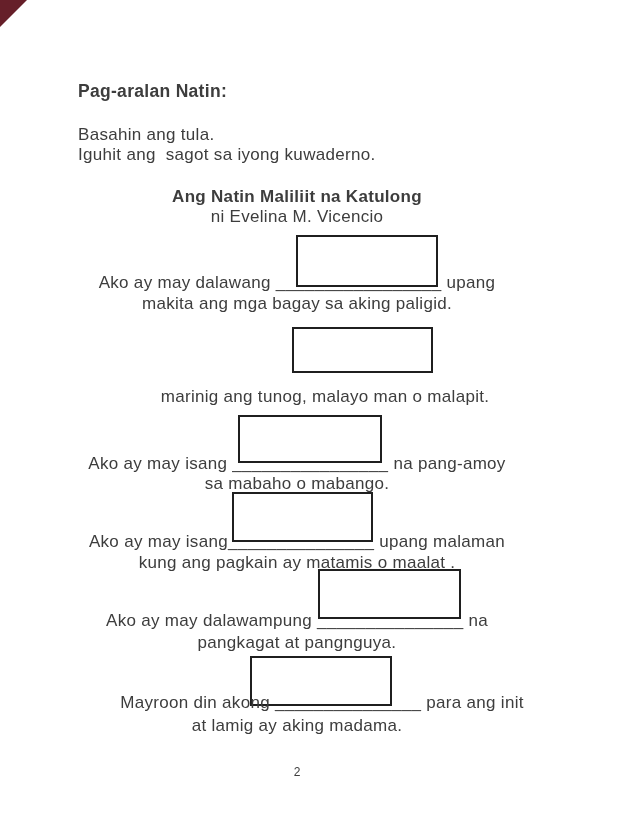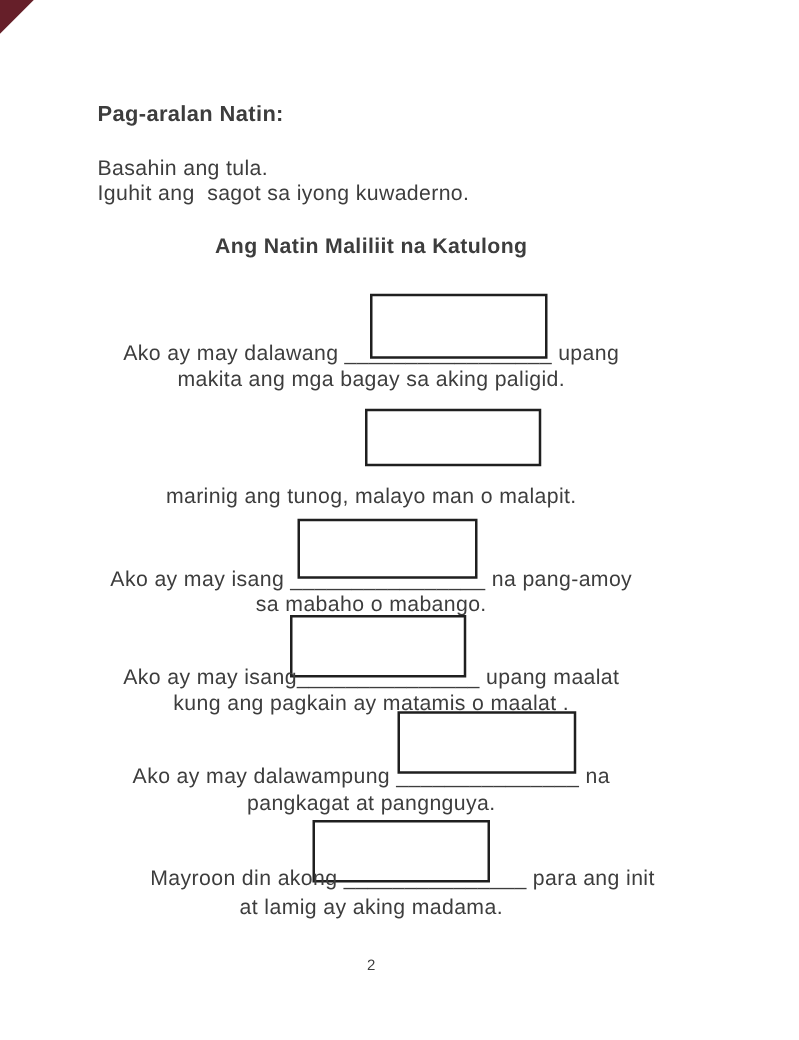--- a/index.html
+++ b/index.html
@@ -44,21 +44,21 @@
   .box-5 { left: 318px; top: 569px; width: 139px; height: 46px; }
   .box-6 { left: 250px; top: 656px; width: 138px; height: 46px; }
 
   .heading      { left: 78px; top: 81px;  font-size: 17.5px; }
   .instr-1      { left: 78px; top: 125px; }
   .instr-2      { left: 78px; top: 145px; }
   .poem-title   { top: 187px; }
   .poem-byline  { top: 207px; }
 
   .s1-l1 { top: 273px; }  .s1-l2 { top: 294px; }
-  .s2-l1 { top: 367px; }  .s2-l2 { top: 387px; }
+  .s2-l1 { top: 367px; }  .s2-l2 { top: 387px; padding-left: 28px; }
   .s3-l1 { top: 454px; }  .s3-l2 { top: 474px; }
   .s4-l1 { top: 532px; }  .s4-l2 { top: 553px; }
   .s5-l1 { top: 611px; }  .s5-l2 { top: 633px; }
   .s6-l1 { top: 693px; margin-left: 25px; }  .s6-l2 { top: 716px; }
 
   .page-number {
     top: 762px;
     font-size: 12px;
     letter-spacing: 0;
   }
@@ -69,34 +69,35 @@
 <div class="page">
 
   <div class="corner-accent"></div>
 
   <div class="txt bold heading">Pag-aralan Natin:</div>
 
   <div class="txt instr-1">Basahin ang tula.</div>
   <div class="txt instr-2">Iguhit ang  sagot sa iyong kuwaderno.</div>
 
   <div class="txt bold centered poem-title">Ang Natin Maliliit na Katulong</div>
+  <div class="txt centered poem-byline">ni Evelina M. Vicencio</div>
 
   <div class="answer-box box-1"></div>
   <div class="txt centered s1-l1">Ako ay may dalawang _________________ upang</div>
   <div class="txt centered s1-l2">makita ang mga bagay sa aking paligid.</div>
 
   <div class="answer-box box-2"></div>
   <div class="txt centered s2-l2">marinig ang tunog, malayo man o malapit.</div>
 
   <div class="answer-box box-3"></div>
   <div class="txt centered s3-l1">Ako ay may isang ________________ na pang-amoy</div>
   <div class="txt centered s3-l2">sa mabaho o mabango.</div>
 
   <div class="answer-box box-4"></div>
-  <div class="txt centered s4-l1">Ako ay may isang_______________ upang maalat</div>
+  <div class="txt centered s4-l1">Ako ay may isang_______________ upang malaman</div>
   <div class="txt centered s4-l2">kung ang pagkain ay matamis o maalat .</div>
 
   <div class="answer-box box-5"></div>
   <div class="txt centered s5-l1">Ako ay may dalawampung _______________ na</div>
   <div class="txt centered s5-l2">pangkagat at pangnguya.</div>
 
   <div class="answer-box box-6"></div>
   <div class="txt centered s6-l1">Mayroon din akong _______________ para ang init</div>
   <div class="txt centered s6-l2">at lamig ay aking madama.</div>
 

